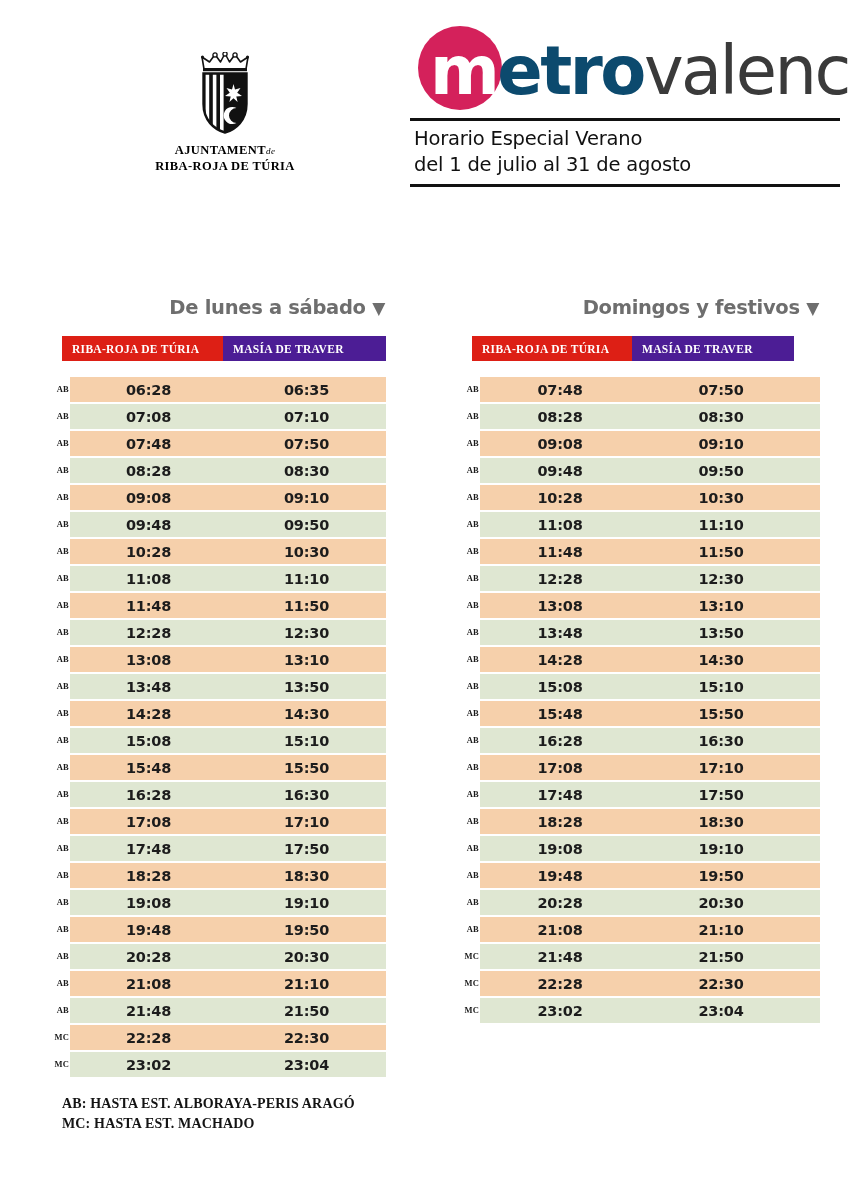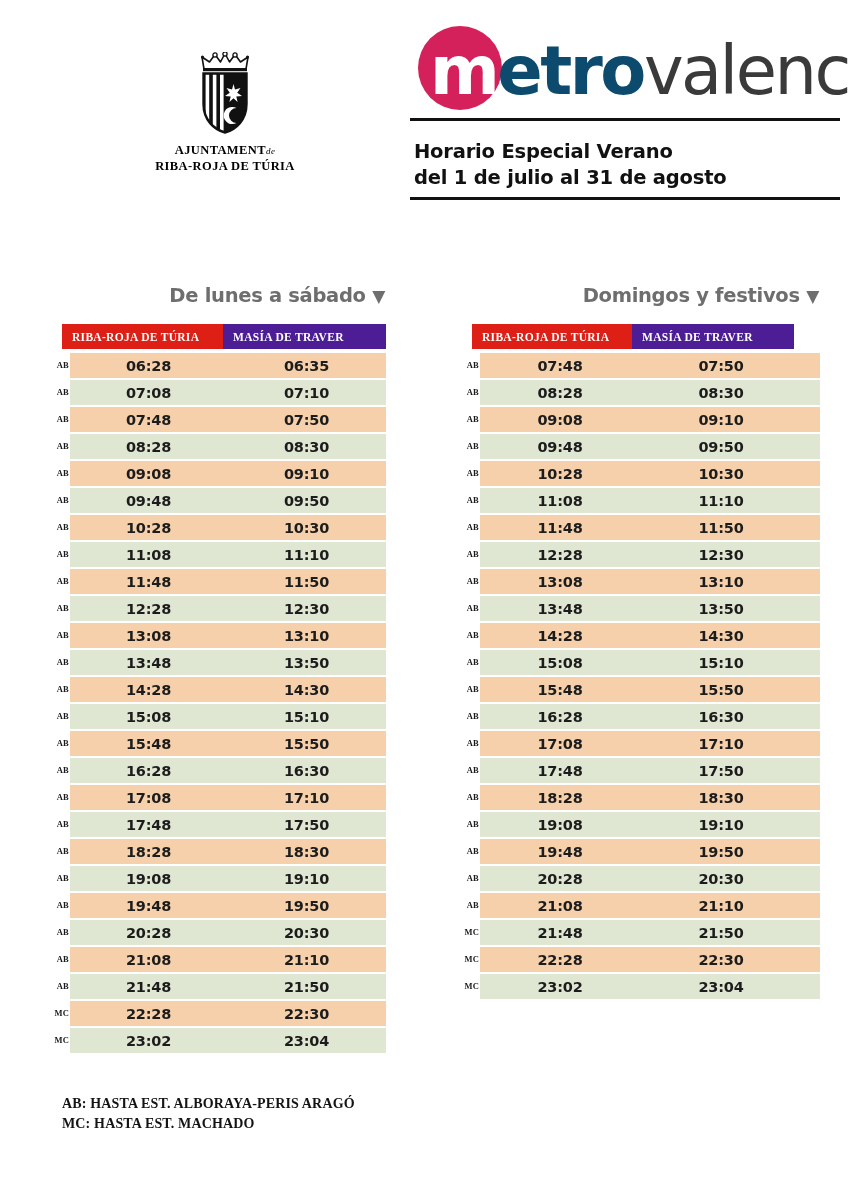--- a/index.html
+++ b/index.html
@@ -105,33 +105,33 @@
   #brand-valencia {
     color: #3a3a3a;
     font-weight: 400;
   }
   .rule {
     height: 3px;
     background: #111111;
     width: 430px;
   }
   #subtitle {
-    padding: 18px 0 7px 4px;
+    padding: 5px 0 7px 4px;
     font-family: "DejaVu Sans", sans-serif;
     font-size: 19.5px;
-    font-weight: 700;
+    font-weight: 400;
     color: #111111;
     line-height: 1.32;
     letter-spacing: -0.2px;
   }
 
   
   .panel {
     position: absolute;
-    top: 284px;
+    top: 296px;
   }
   #panel-weekday { left: 62px; width: 324px; }
   #panel-sunday  { left: 472px; width: 348px; }
 
   .panel-title {
     font-family: "DejaVu Sans", sans-serif;
     font-size: 19.5px;
     font-weight: 700;
     color: #6e6e6e;
     text-align: right;
@@ -153,21 +153,21 @@
     color: #ffffff;
     letter-spacing: 0.3px;
     display: flex;
     align-items: center;
     padding-left: 10px;
     box-sizing: border-box;
   }
   .head-origin { background: #dd1f15; }
   .head-dest   { background: #4c1d95; }
 
-  .rows { margin-top: 4px; padding-left: 8px; }
+  .rows { margin-top: 16px; padding-left: 8px; }
 
   .t-row {
     position: relative;
     height: 25px;
     margin-bottom: 2px;
   }
   .t-row .band {
     display: flex;
     height: 25px;
   }

